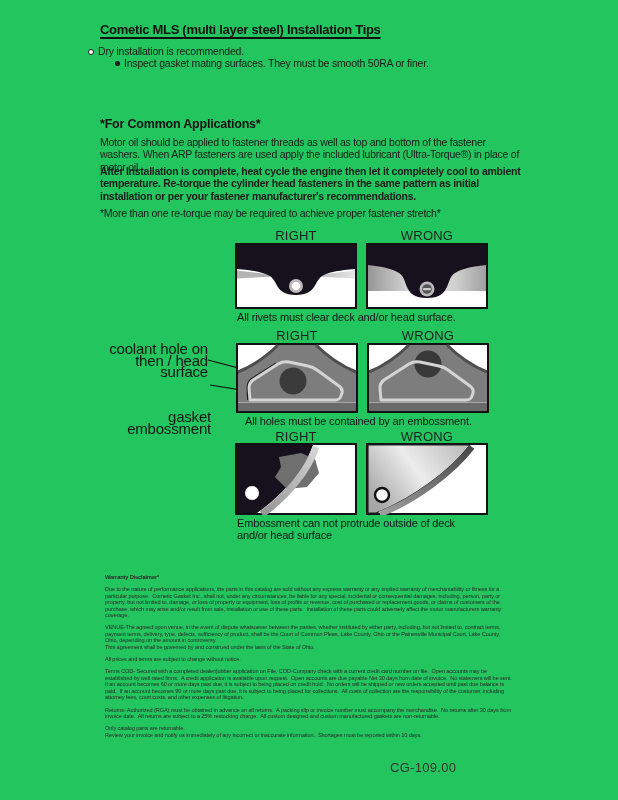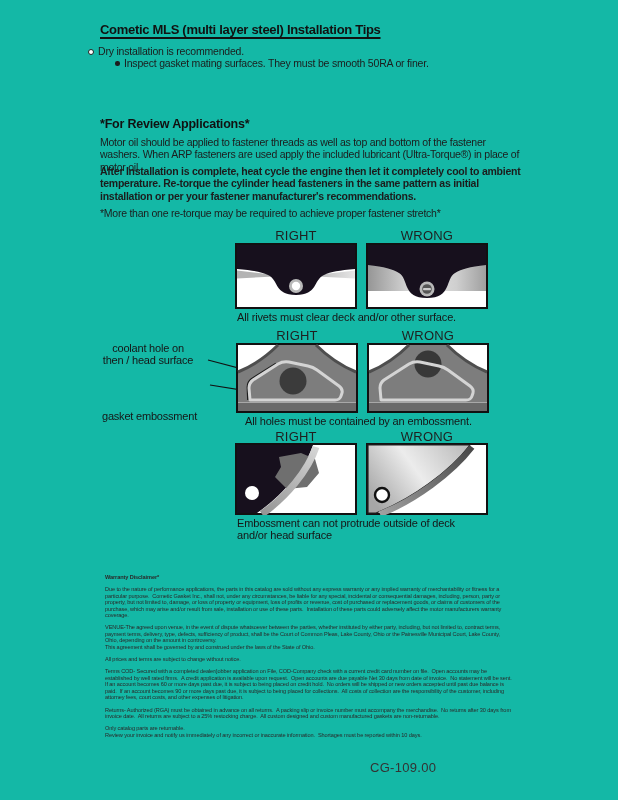--- a/index.html
+++ b/index.html
@@ -1,17 +1,17 @@
 <!DOCTYPE html>
 <html><head>
 <meta charset="utf-8">
 <style>
   html,body{margin:0;padding:0;background:#fff;}
   .page{
-    position:relative;width:618px;height:800px;background:#14b8a6;
+    position:relative;width:618px;height:800px;background:#22c55e;
     font-family:"Liberation Sans", sans-serif;color:#1d1d1d;overflow:hidden;
   }
   
   .doc-title{
     position:absolute;left:100px;top:22px;font-size:13px;font-weight:bold;
     letter-spacing:-0.3px;color:#111;
     text-decoration:underline;text-underline-offset:3px;text-decoration-thickness:1.5px;
   }
   .tips{position:absolute;left:88px;top:45px;font-size:10.5px;letter-spacing:-0.2px;line-height:12.4px;color:#1c1c1c;}
   .tip{position:relative;padding-left:10px;white-space:nowrap;}
@@ -27,28 +27,28 @@
   
   .diesel-heading{position:absolute;left:100px;top:117px;font-size:12.5px;font-weight:bold;letter-spacing:-0.2px;color:#111;}
   .body-par{position:absolute;left:100px;width:428px;font-size:10.5px;letter-spacing:-0.25px;line-height:12.3px;color:#1c1c1c;}
   .par1{top:136px;}
   .par2{top:165px;font-weight:bold;}
   .par3{top:207px;}
   
   .fig-label{position:absolute;width:122px;text-align:center;font-size:13px;letter-spacing:0.2px;color:#1f1f1f;}
   .fig-caption{position:absolute;font-size:11px;letter-spacing:-0.15px;line-height:12.2px;color:#161616;white-space:pre-line;}
   .panel{position:absolute;width:122px;}
-  .ann-label{position:absolute;text-align:center;font-size:11px;letter-spacing:-0.2px;line-height:11.6px;color:#161616;}
+  .ann-label{position:absolute;text-align:right;font-size:15px;letter-spacing:-0.2px;line-height:11.6px;color:#161616;}
   .ann-lines{position:absolute;left:200px;top:348px;width:110px;height:52px;}
   
   .legal{position:absolute;left:105px;top:574px;width:409px;font-size:5.6px;letter-spacing:-0.1px;line-height:6.4px;color:#2a2a2a;}
   .legal-heading{font-weight:bold;margin:0 0 6px 0;}
   .legal p{margin:0 0 6px 0;white-space:pre-wrap;}
   
-  .page-number{position:absolute;left:370px;top:760px;font-size:13px;letter-spacing:0.3px;color:#333;text-align:center;}
+  .page-number{position:absolute;left:390px;top:760px;font-size:13px;letter-spacing:0.3px;color:#333;text-align:center;}
   svg{display:block;}
 </style>
 </head>
 <body>
 
 <div class="page">
 
   <svg width="0" height="0" aria-hidden="true">
     <defs>
       <linearGradient id="bandGrad" x1="0" y1="0" x2="1" y2="0">
@@ -77,21 +77,21 @@
     </defs>
   </svg>
 
   <div class="doc-title">Cometic MLS (multi layer steel) Installation Tips</div>
 
   <div class="tips">
     <div class="tip lv1">Dry installation is recommended.</div>
     <div class="tip lv2">Inspect gasket mating surfaces.  They must be smooth 50RA or finer.</div>
   </div>
 
-  <div class="diesel-heading">*For Review Applications*</div>
+  <div class="diesel-heading">*For Common Applications*</div>
   <div class="body-par par1">Motor oil should be applied to fastener threads as well as top and bottom of the fastener washers. When ARP fasteners are used apply the included lubricant (Ultra-Torque®) in place of motor oil.</div>
   <div class="body-par par2">After Installation is complete, heat cycle the engine then let it completely cool to ambient temperature. Re-torque the cylinder head fasteners in the same pattern as initial installation or per your fastener manufacturer's recommendations.</div>
   <div class="body-par par3">*More than one re-torque may be required to achieve proper fastener stretch*</div>
 
   <div>
     <div class="fig-label" style="left:235px;top:228px;">RIGHT</div>
     <div class="fig-label" style="left:366px;top:228px;">WRONG</div>
 
     <div class="panel" style="left:235px;top:243px;">
       <svg viewBox="0 0 122 66" width="122" height="66">
@@ -107,21 +107,21 @@
       <svg viewBox="0 0 122 66" width="122" height="66">
         <rect x="1" y="1" width="120" height="64" fill="#ffffff" stroke="#111" stroke-width="2"></rect>
         <rect x="2" y="22" width="118" height="26" fill="url(#bandGrad)"></rect>
         <rect x="2" y="48" width="118" height="16" fill="#ffffff"></rect>
         <path d="M2,2 H120 V22 C103,24 96,26 89,30 C79,36 86,55 61,55 C36,55 43,36 33,30 C26,26 19,24 2,22 Z" fill="#17101d"></path>
         <circle cx="61" cy="46" r="7.5" fill="#b9b9b9"></circle>
         <circle cx="61" cy="46" r="4.8" fill="#555555"></circle>
         <rect x="57" y="45" width="8" height="2.2" rx="1" fill="#cccccc"></rect>
       </svg>
     </div>
-    <div class="fig-caption" style="left:237px;top:311px;">All rivets must clear deck and/or other surface.</div>
+    <div class="fig-caption" style="left:237px;top:311px;">All rivets must clear deck and/or head surface.</div>
   </div>
 
   <div>
     <div class="fig-label" style="left:236px;top:328px;">RIGHT</div>
     <div class="fig-label" style="left:367px;top:328px;">WRONG</div>
 
     <div class="ann-label" style="left:88px;top:343px;width:120px;">
       <div>coolant hole on</div>
       <div>then / head surface</div>
     </div>

